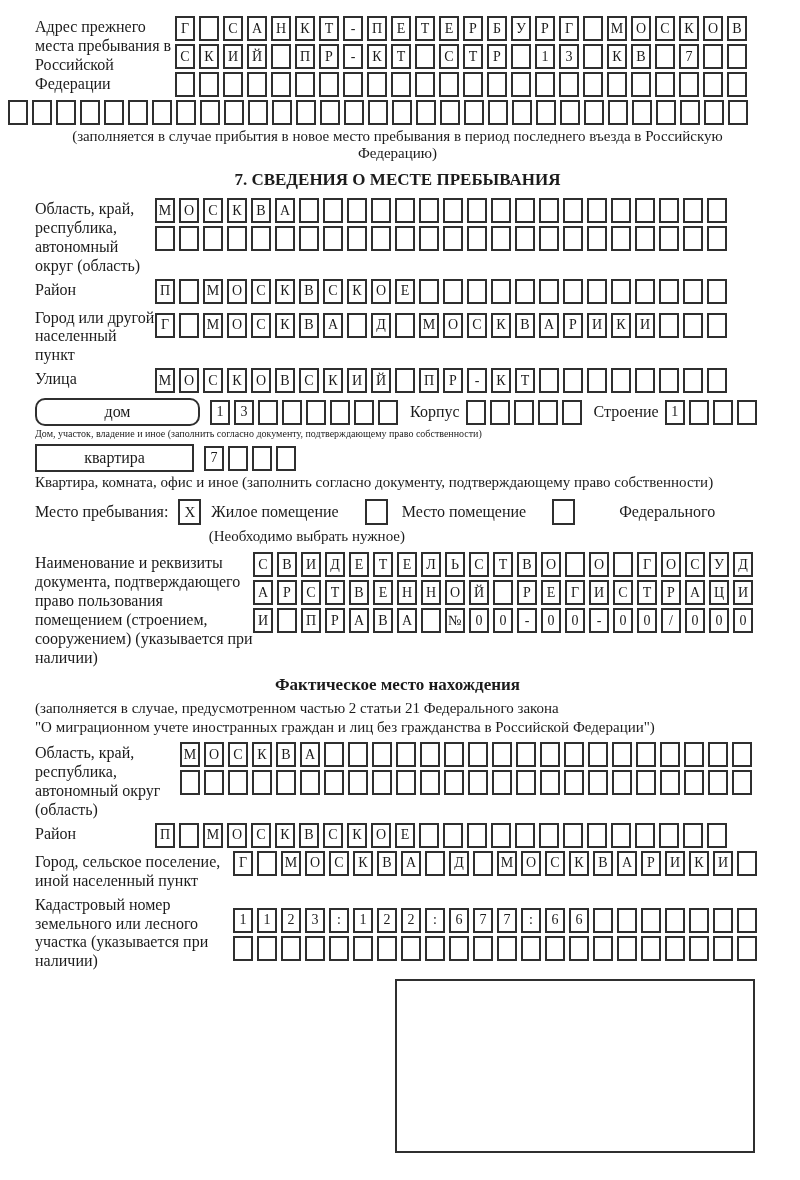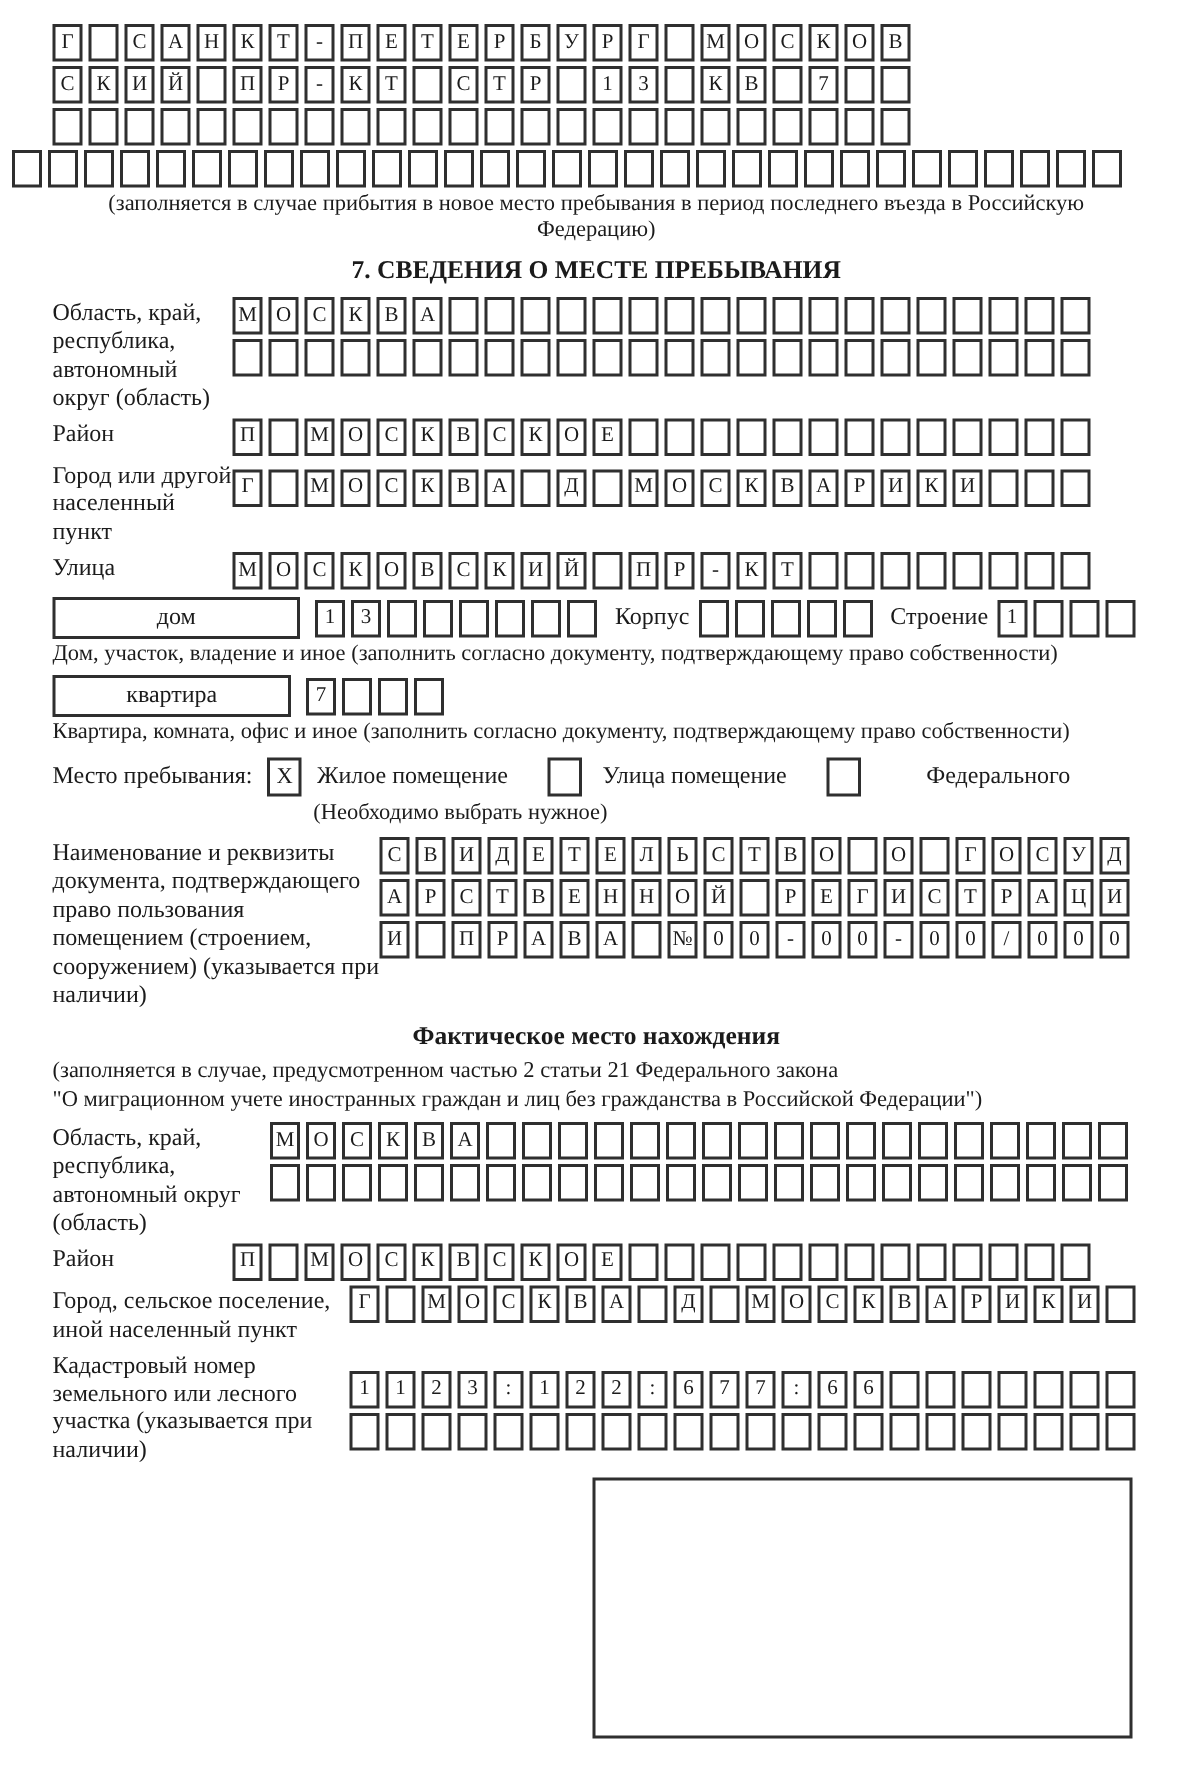--- a/index.html
+++ b/index.html
@@ -27,21 +27,21 @@
   }
   .fullrow { margin-left:-27px; margin-top:3px; }
 
   .caption { font-size:15px; text-align:center; }
   .sec-title { font-size:17px; font-weight:bold; text-align:center; margin:8px 0 8px 0; }
 
   .mb3 { margin-bottom:3px; } .mb5 { margin-bottom:5px; }
 
   .houserow { display:flex; align-items:center; margin-top:5px; }
   .widebox { border:2px solid #2f2f2f; height:28px; display:flex; align-items:center; justify-content:center; font-size:16px; }
-  .wb-dom { width:165px; margin-right:10px; }
+  .wb-dom { width:165px; margin-right:10px;border-radius:10px; }
   .wb-kv  { width:159px; margin-right:10px; }
   .inline-label { font-size:16px; margin:0 6px 0 12px; }
 
   .stayrow { display:flex; align-items:center; margin-top:8px; }
   .check {
     width:23px; height:26px; border:2px solid #2f2f2f; display:flex;
     align-items:center; justify-content:center; font-size:15px; flex:0 0 auto;
   }
   .stay-label { font-size:16px; }
   .gap10{ margin-left:10px; } .gap14{ margin-left:14px; } .gap26{ margin-left:26px; } .gap44{ margin-left:44px; }
@@ -53,20 +53,21 @@
   .stamp-wrap { margin-top:8px; }
   .stamp-box { width:360px; height:174px; border:2px solid #2f2f2f; margin-left:360px; }
 </style>
 </head>
 <body>
 
 <div class="page">
 
 
   <div class="frow">
+    <div class="flabel w140">Адрес прежнего места пребывания в Российской Федерации</div>
     <div class="rowscol">
       <div class="cellrow">
           <div class="cell">Г</div>
           <div class="cell"></div>
           <div class="cell">С</div>
           <div class="cell">А</div>
           <div class="cell">Н</div>
           <div class="cell">К</div>
           <div class="cell">Т</div>
           <div class="cell">-</div>
@@ -349,41 +350,41 @@
         <div class="cell"></div>
       </div>
     <div class="inline-label">Строение</div>
     <div class="cellrow">
         <div class="cell">1</div>
         <div class="cell"></div>
         <div class="cell"></div>
         <div class="cell"></div>
       </div>
   </div>
-  <div style="font-size:15px; margin-top:2px;">Дом, участок, владение и иное (заполнить согласно документу, подтверждающему право собственности)</div>
+  <div style="font-size:10px; margin-top:2px;">Дом, участок, владение и иное (заполнить согласно документу, подтверждающему право собственности)</div>
 
   <div class="houserow">
     <div class="widebox wb-kv">
       <span>квартира</span>
     </div>
     <div class="cellrow">
         <div class="cell">7</div>
         <div class="cell"></div>
         <div class="cell"></div>
         <div class="cell"></div>
       </div>
   </div>
   <div style="font-size:15px; margin-top:2px;">Квартира, комната, офис и иное (заполнить согласно документу, подтверждающему право собственности)</div>
 
   <div class="stayrow">
     <div class="stay-label">Место пребывания:</div>
     <div class="check gap10">X</div>
     <div class="stay-label gap10">Жилое помещение</div>
     <div class="check gap26"></div>
-    <div class="stay-label gap14">Улица помещение</div>
+    <div class="stay-label gap14">Место помещение</div>
     <div class="check gap26"></div>
     <div class="stay-label gap44">Федерального</div>
   </div>
   <div class="stay-note">(Необходимо выбрать нужное)</div>
 
   <div class="frow" style="margin-top:7px;">
     <div class="flabel w218">Наименование и реквизиты документа, подтверждающего право пользования помещением (строением, сооружением) (указывается при наличии)</div>
     <div class="rowscol">
       <div class="cellrow">
           <div class="cell">С</div>

